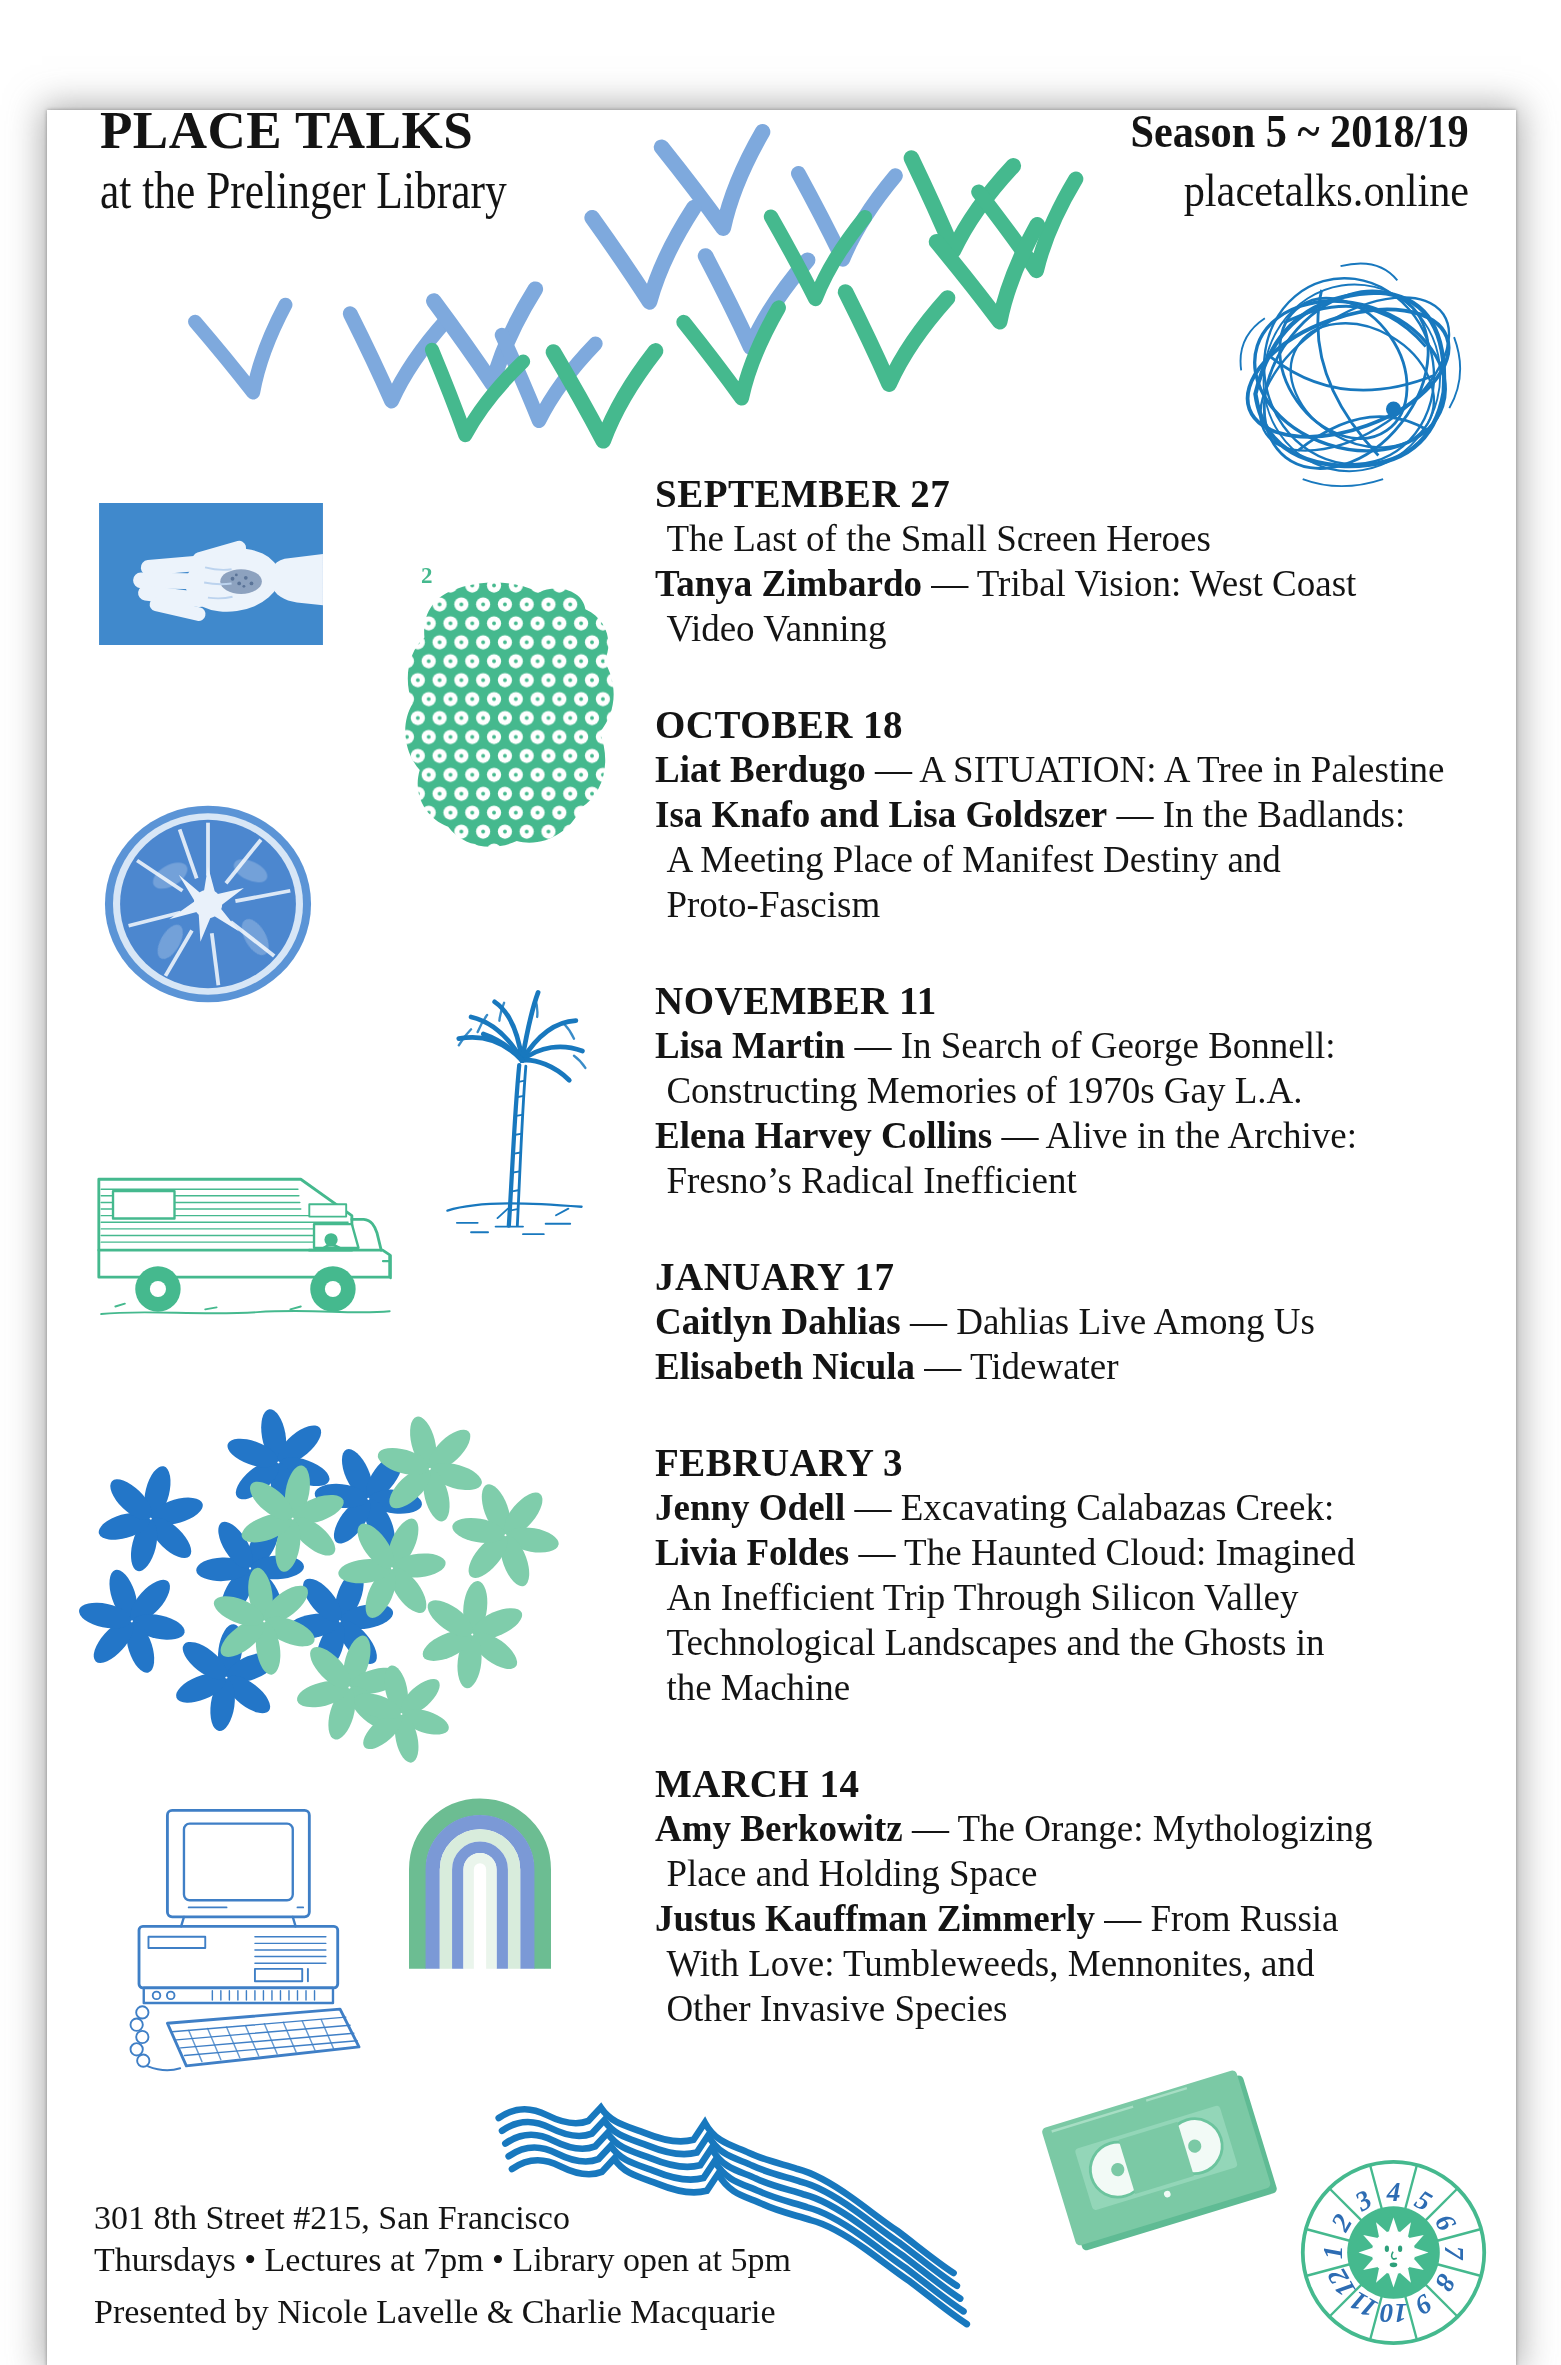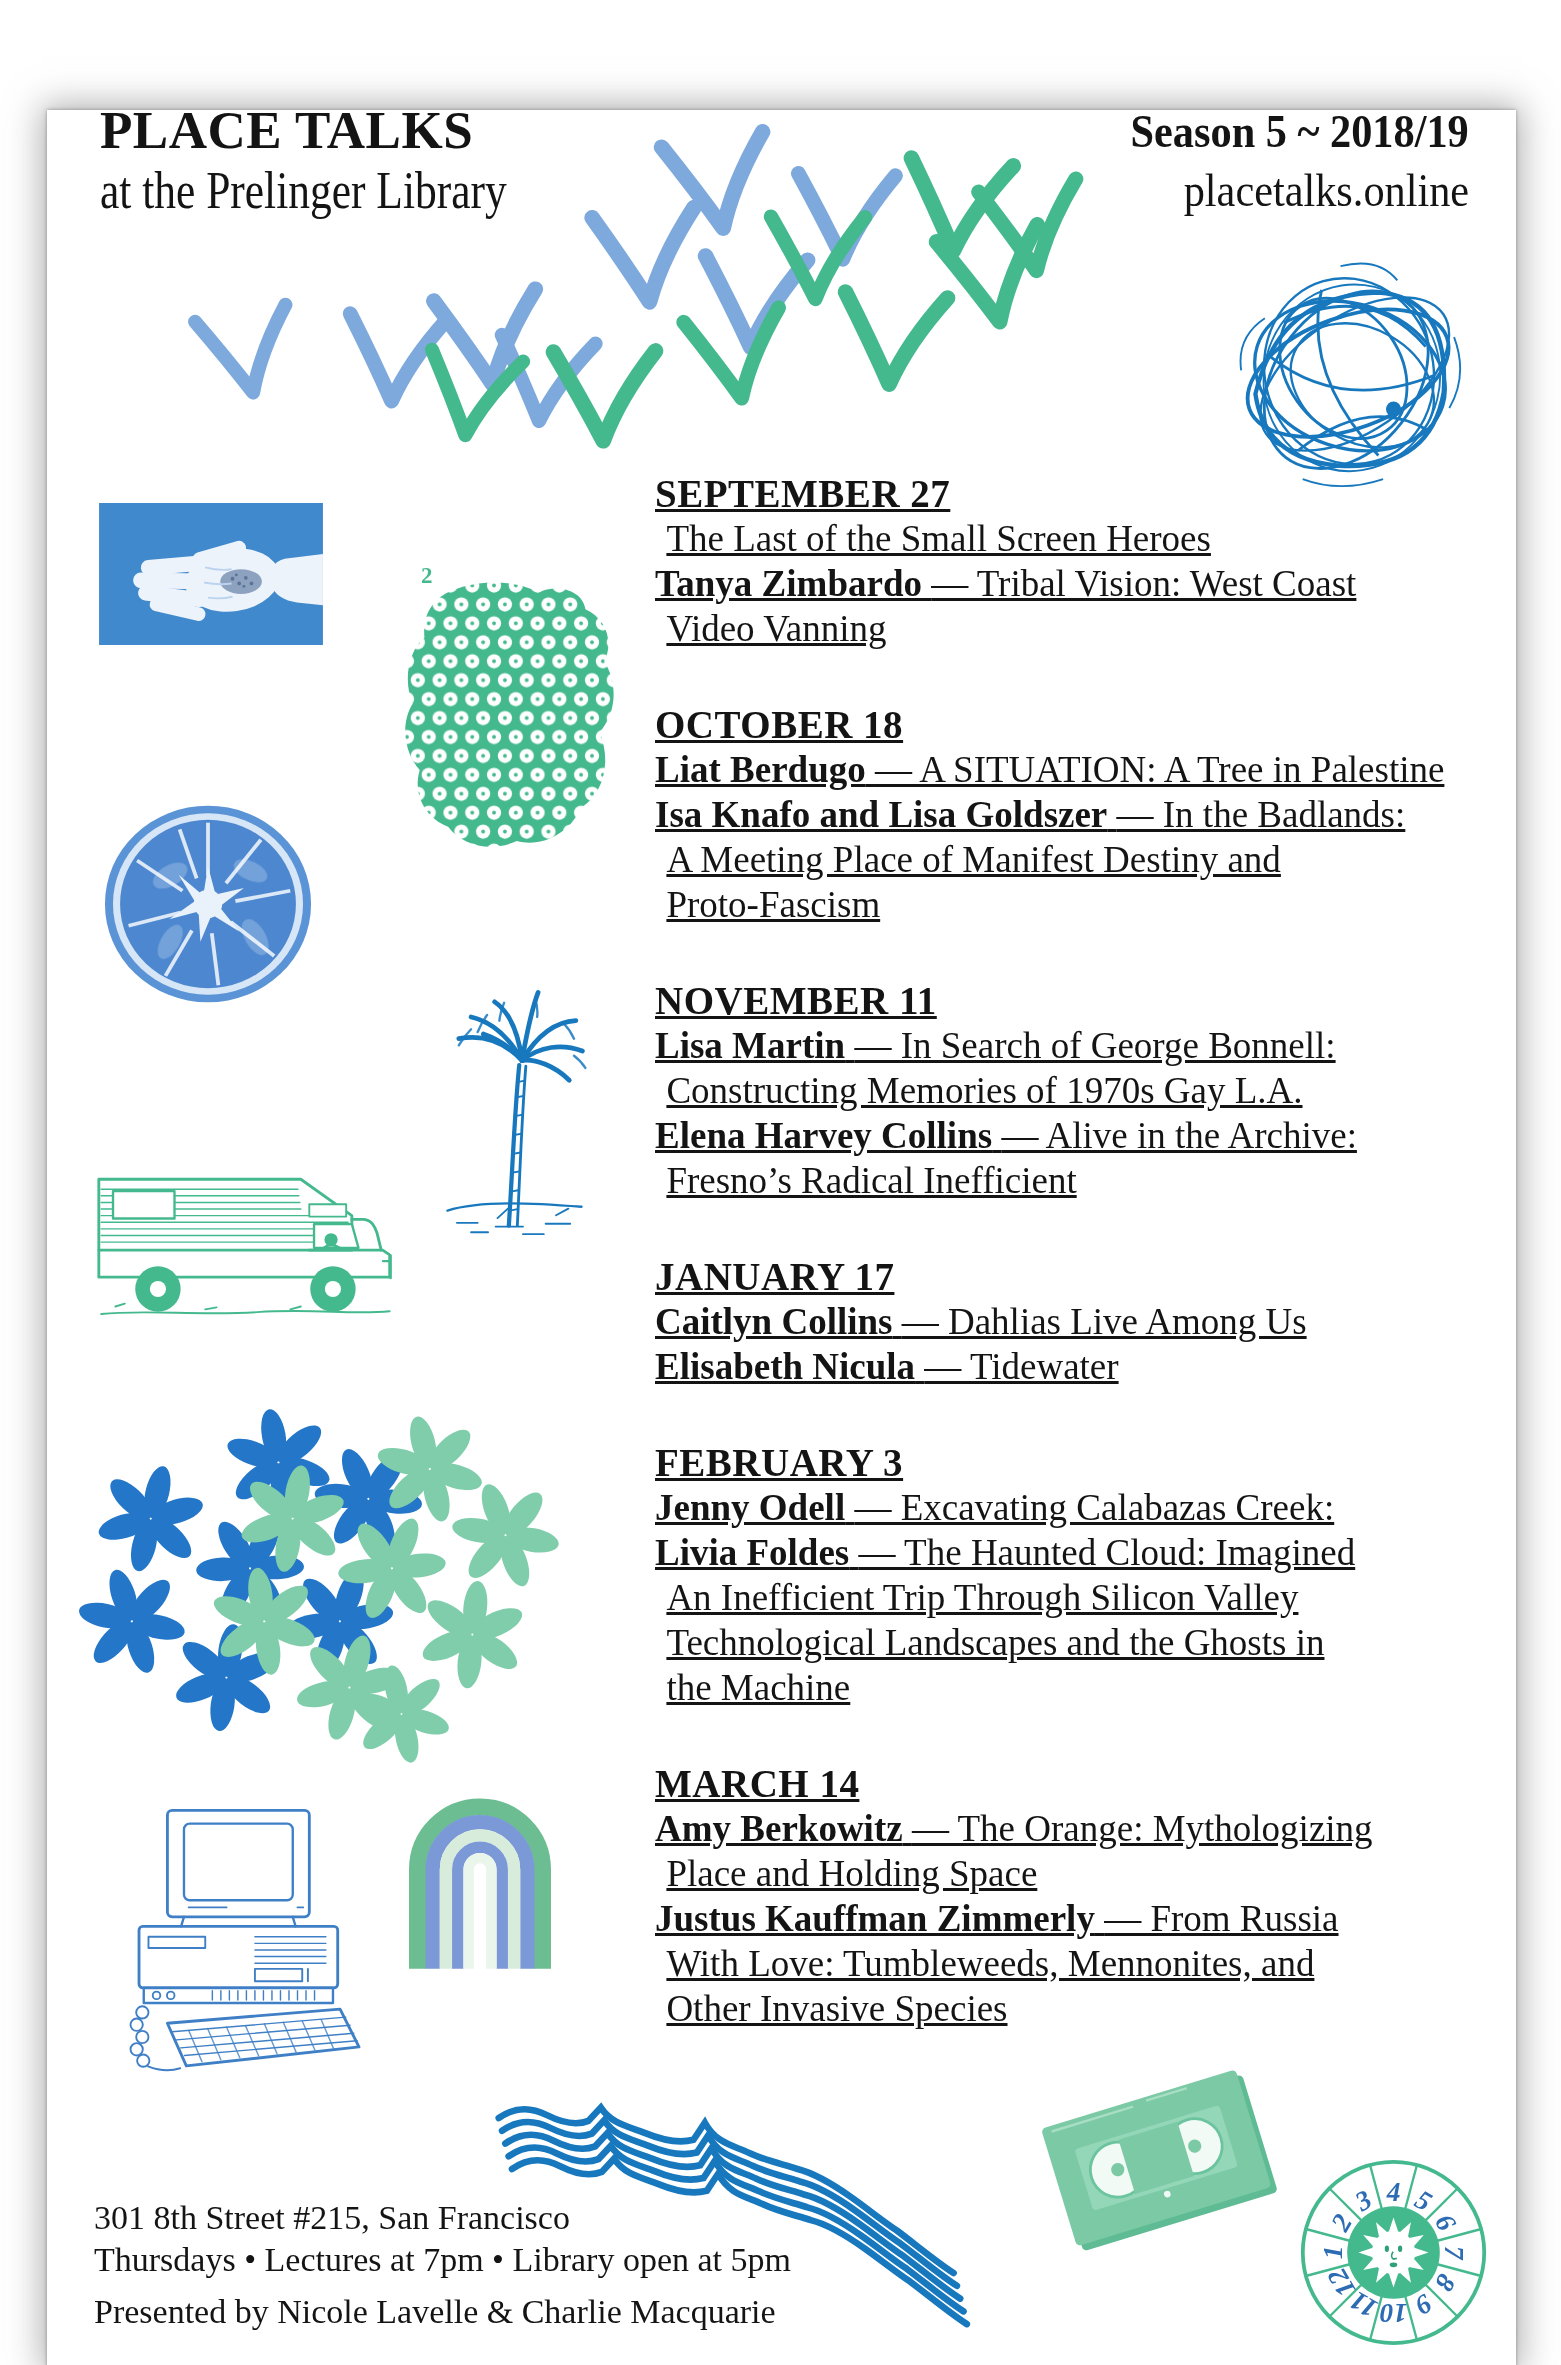--- a/index.html
+++ b/index.html
@@ -14,21 +14,21 @@
   
   .header-left{position:absolute;left:53px;top:-10.4px;line-height:60px;font-size:53px;white-space:nowrap;}
   .title{font-weight:bold;letter-spacing:0.5px;}
   .condense{display:inline-block;transform:scaleX(.82);transform-origin:0 50%;}
   .header-right{position:absolute;right:47px;top:-7.6px;line-height:59px;font-size:47px;text-align:right;white-space:nowrap;}
   .condense-r{display:inline-block;transform:scaleX(.9);transform-origin:100% 50%;}
   .season{font-weight:bold;}
   
   .schedule{position:absolute;left:608px;top:361px;width:847px;}
   .sec{margin-bottom:51px;}
-  .line{white-space:nowrap;height:45px;line-height:45px;font-size:37px;text-decoration:underline;}
+  .line{white-space:nowrap;height:45px;line-height:45px;font-size:37px;}
   .date{font-weight:bold;font-size:39px;letter-spacing:0.5px;}
   .speaker{font-weight:bold;}
   .cont{padding-left:11.4px;}
   
   .footer{position:absolute;left:47px;top:2087px;font-size:34px;line-height:42px;white-space:nowrap;}
   .footer .presented{margin-top:9.5px;}
   
   .bird-b{stroke:#7ea9dd;}
   .bird-g{stroke:#45b98e;}
   .flower-b{fill:#2376c8;}
@@ -358,21 +358,21 @@
     <section class="sec">
       <div class="line date">NOVEMBER 11</div>
       <div class="line"><span class="speaker">Lisa Martin</span> <span class="ttl">— In Search of George Bonnell:</span></div>
       <div class="line cont">Constructing Memories of 1970s Gay L.A.</div>
       <div class="line"><span class="speaker">Elena Harvey Collins</span> <span class="ttl">— Alive in the Archive:</span></div>
       <div class="line cont">Fresno’s Radical Inefficient</div>
     </section>
 
     <section class="sec">
       <div class="line date">JANUARY 17</div>
-      <div class="line"><span class="speaker">Caitlyn Collins</span> <span class="ttl">— Dahlias Live Among Us</span></div>
+      <div class="line"><span class="speaker">Caitlyn Dahlias</span> <span class="ttl">— Dahlias Live Among Us</span></div>
       <div class="line"><span class="speaker">Elisabeth Nicula</span> <span class="ttl">— Tidewater</span></div>
     </section>
 
     <section class="sec">
       <div class="line date">FEBRUARY 3</div>
       <div class="line"><span class="speaker">Jenny Odell</span> <span class="ttl">— Excavating Calabazas Creek:</span></div>
       <div class="line"><span class="speaker">Livia Foldes</span> <span class="ttl">— The Haunted Cloud: Imagined</span></div>
       <div class="line cont">An Inefficient Trip Through Silicon Valley</div>
       <div class="line cont">Technological Landscapes and the Ghosts in</div>
       <div class="line cont">the Machine</div>

